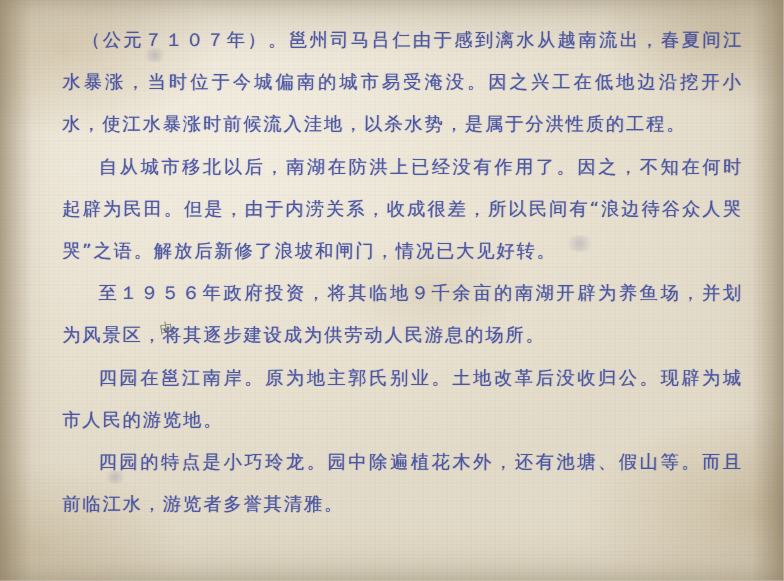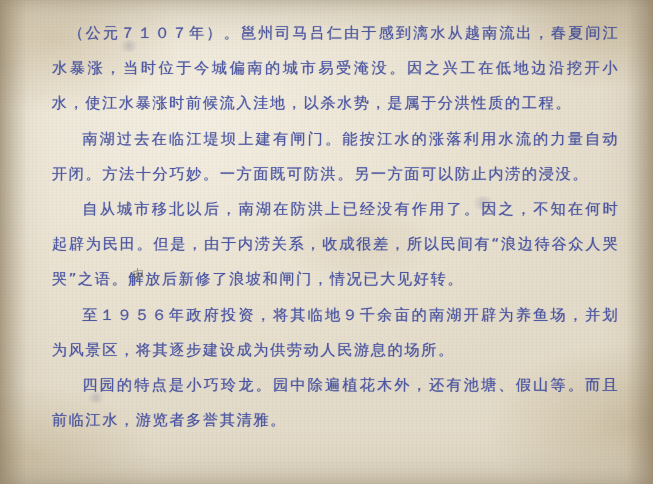--- a/index.html
+++ b/index.html
@@ -120,23 +120,23 @@
 
 <div id="page">
   <div class="paper-base"></div>
   <div class="paper-stains"></div>
   <div class="paper-grain"></div>
   <div class="edge-left"></div>
   <div class="edge-right"></div>
 
   <div class="doc-body">
     <p class="para indent-first">（公元７１０７年）。邕州司马吕仁由于感到漓水从越南流出，春夏间江水暴涨，当时位于今城偏南的城市易受淹没。因之兴工在低地边沿挖开小水，使江水暴涨时前候流入洼地，以杀水势，是属于分洪性质的工程。</p>
-    <p class="para indent">南湖过去在临江堤坝上建有闸门。能按江水的涨落利用水流的力量自动开闭。方法十分巧妙。一方面既可防洪。另一方面可以防止内涝的浸没。</p>
     <p class="para indent">自从城市移北以后，南湖在防洪上已经没有作用了。因之，不知在何时起辟为民田。但是，由于内涝关系，收成很差，所以民间有“浪边待谷众人哭哭”之语。解放后新修了浪坡和闸门，情况已大见好转。</p>
     <p class="para indent">至１９５６年政府投资，将其临地９千余亩的南湖开辟为养鱼场，并划为风景区，将其逐步建设成为供劳动人民游息的场所。</p>
+    <p class="para indent">四园在邕江南岸。原为地主郭氏别业。土地改革后没收归公。现辟为城市人民的游览地。</p>
     <p class="para indent">四园的特点是小巧玲龙。园中除遍植花木外，还有池塘、假山等。而且前临江水，游览者多誉其清雅。</p>
   </div>
 
   <div class="pencil-mark">由</div>
 
   <div class="smudge" style="left:118px; top:40px; width:22px; height:12px;"></div>
   <div class="smudge" style="left:470px; top:196px; width:26px; height:14px;"></div>
   <div class="smudge" style="left:86px; top:392px; width:20px; height:11px;"></div>
 
   <div class="vignette"></div>

